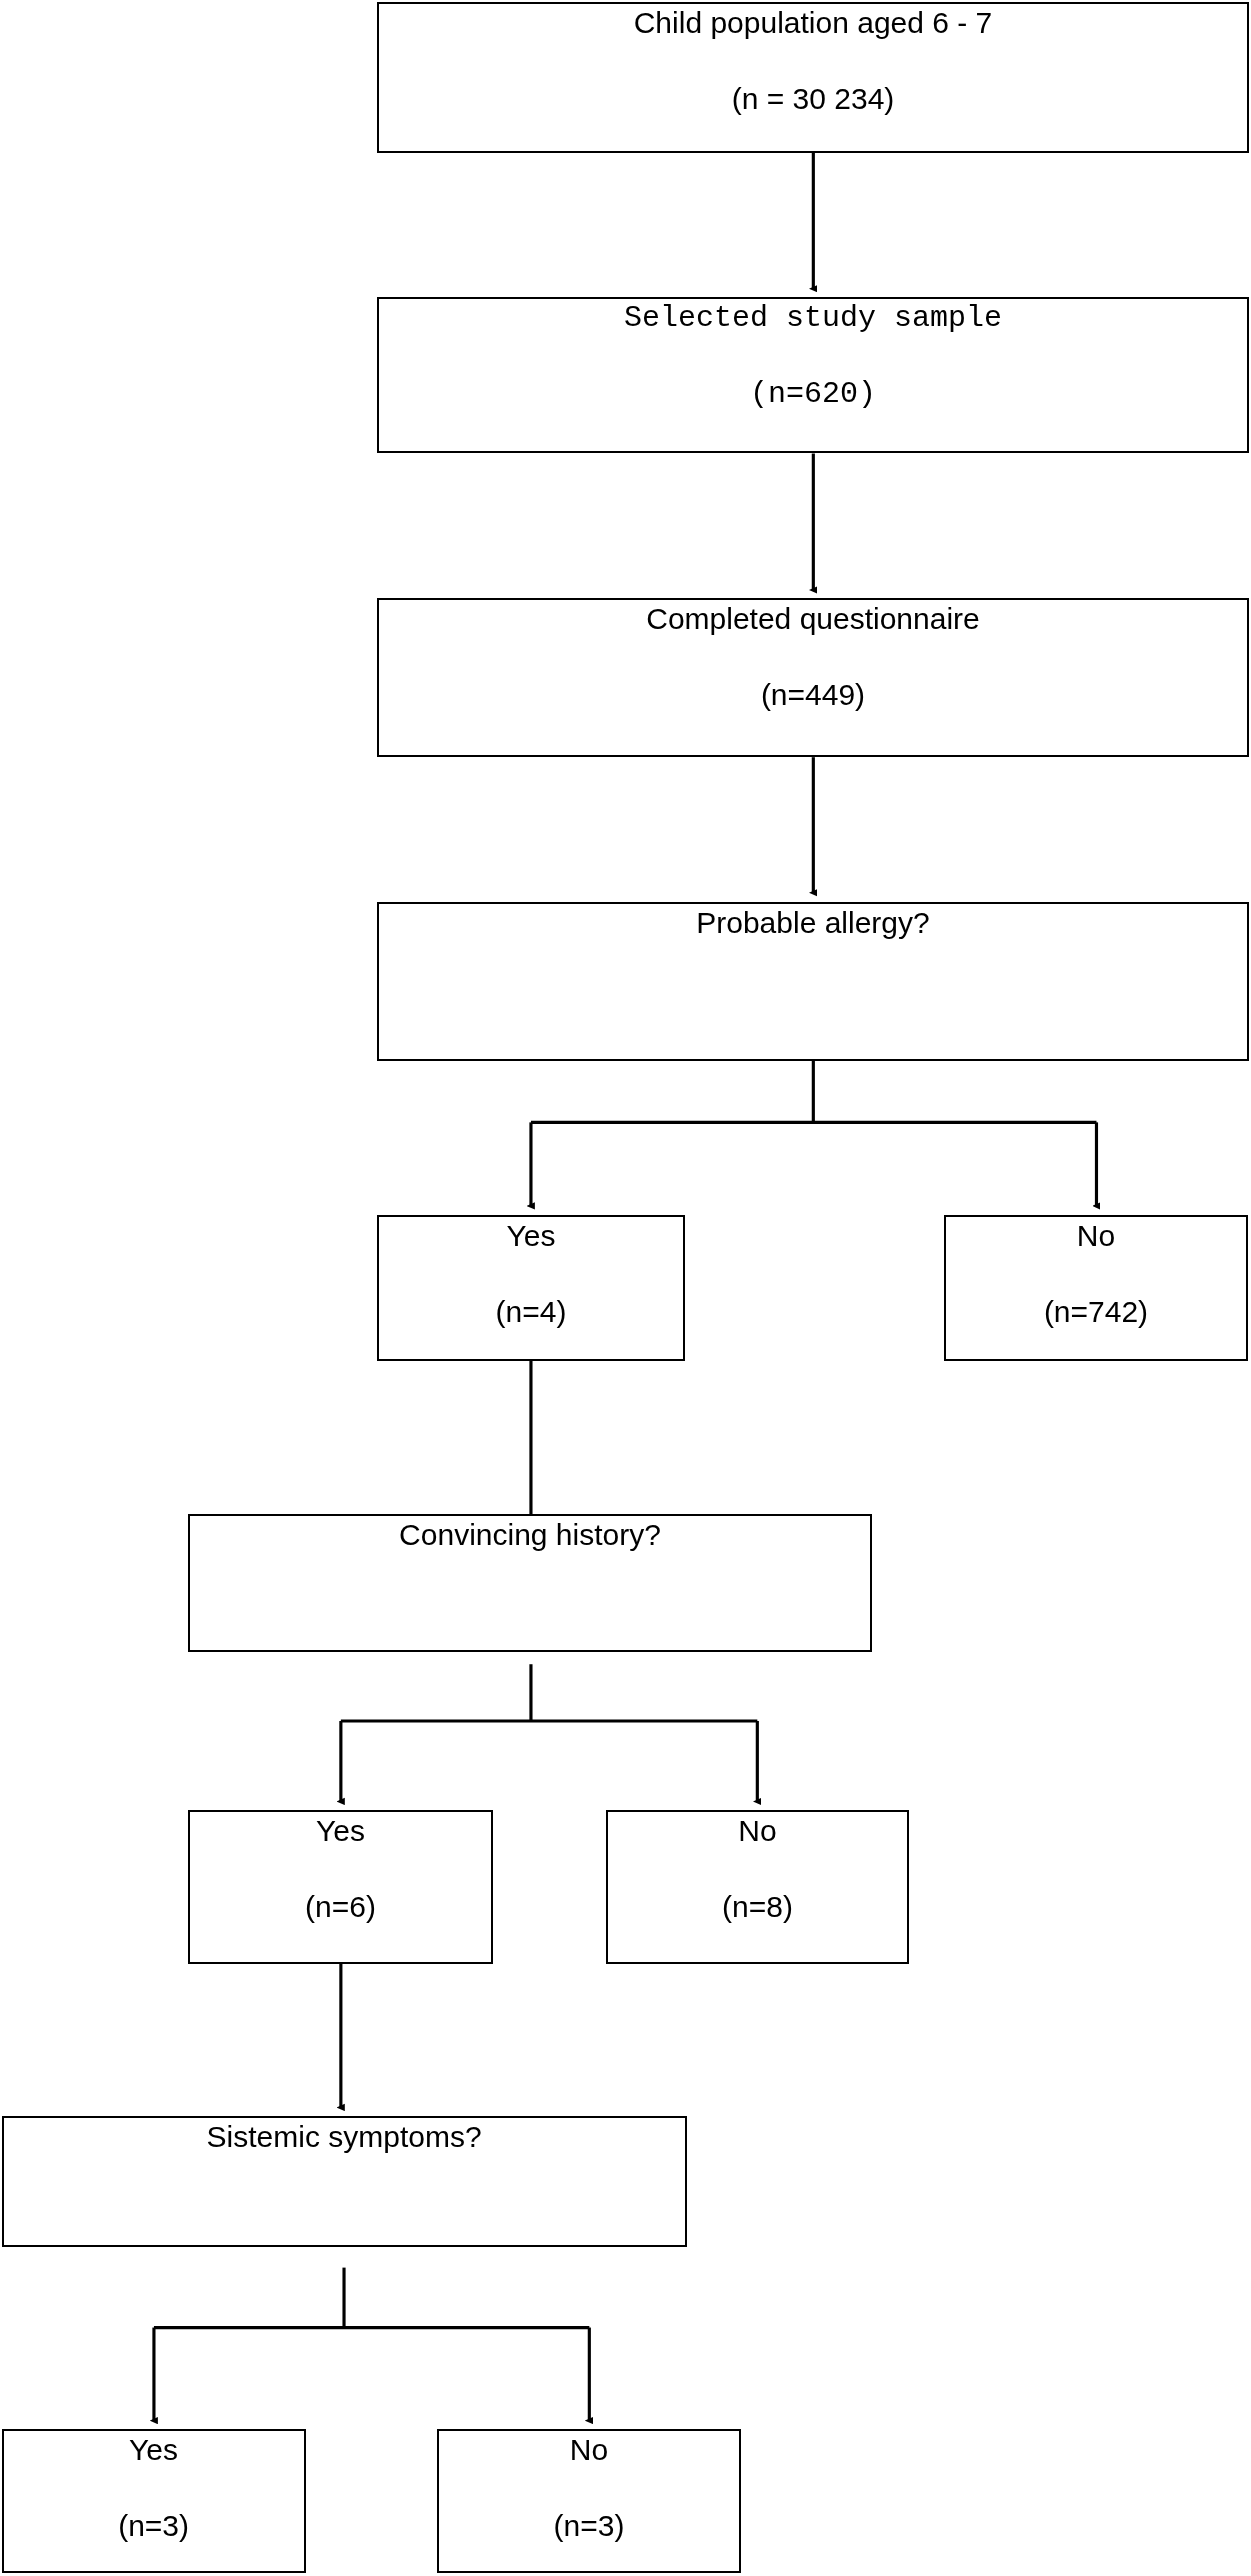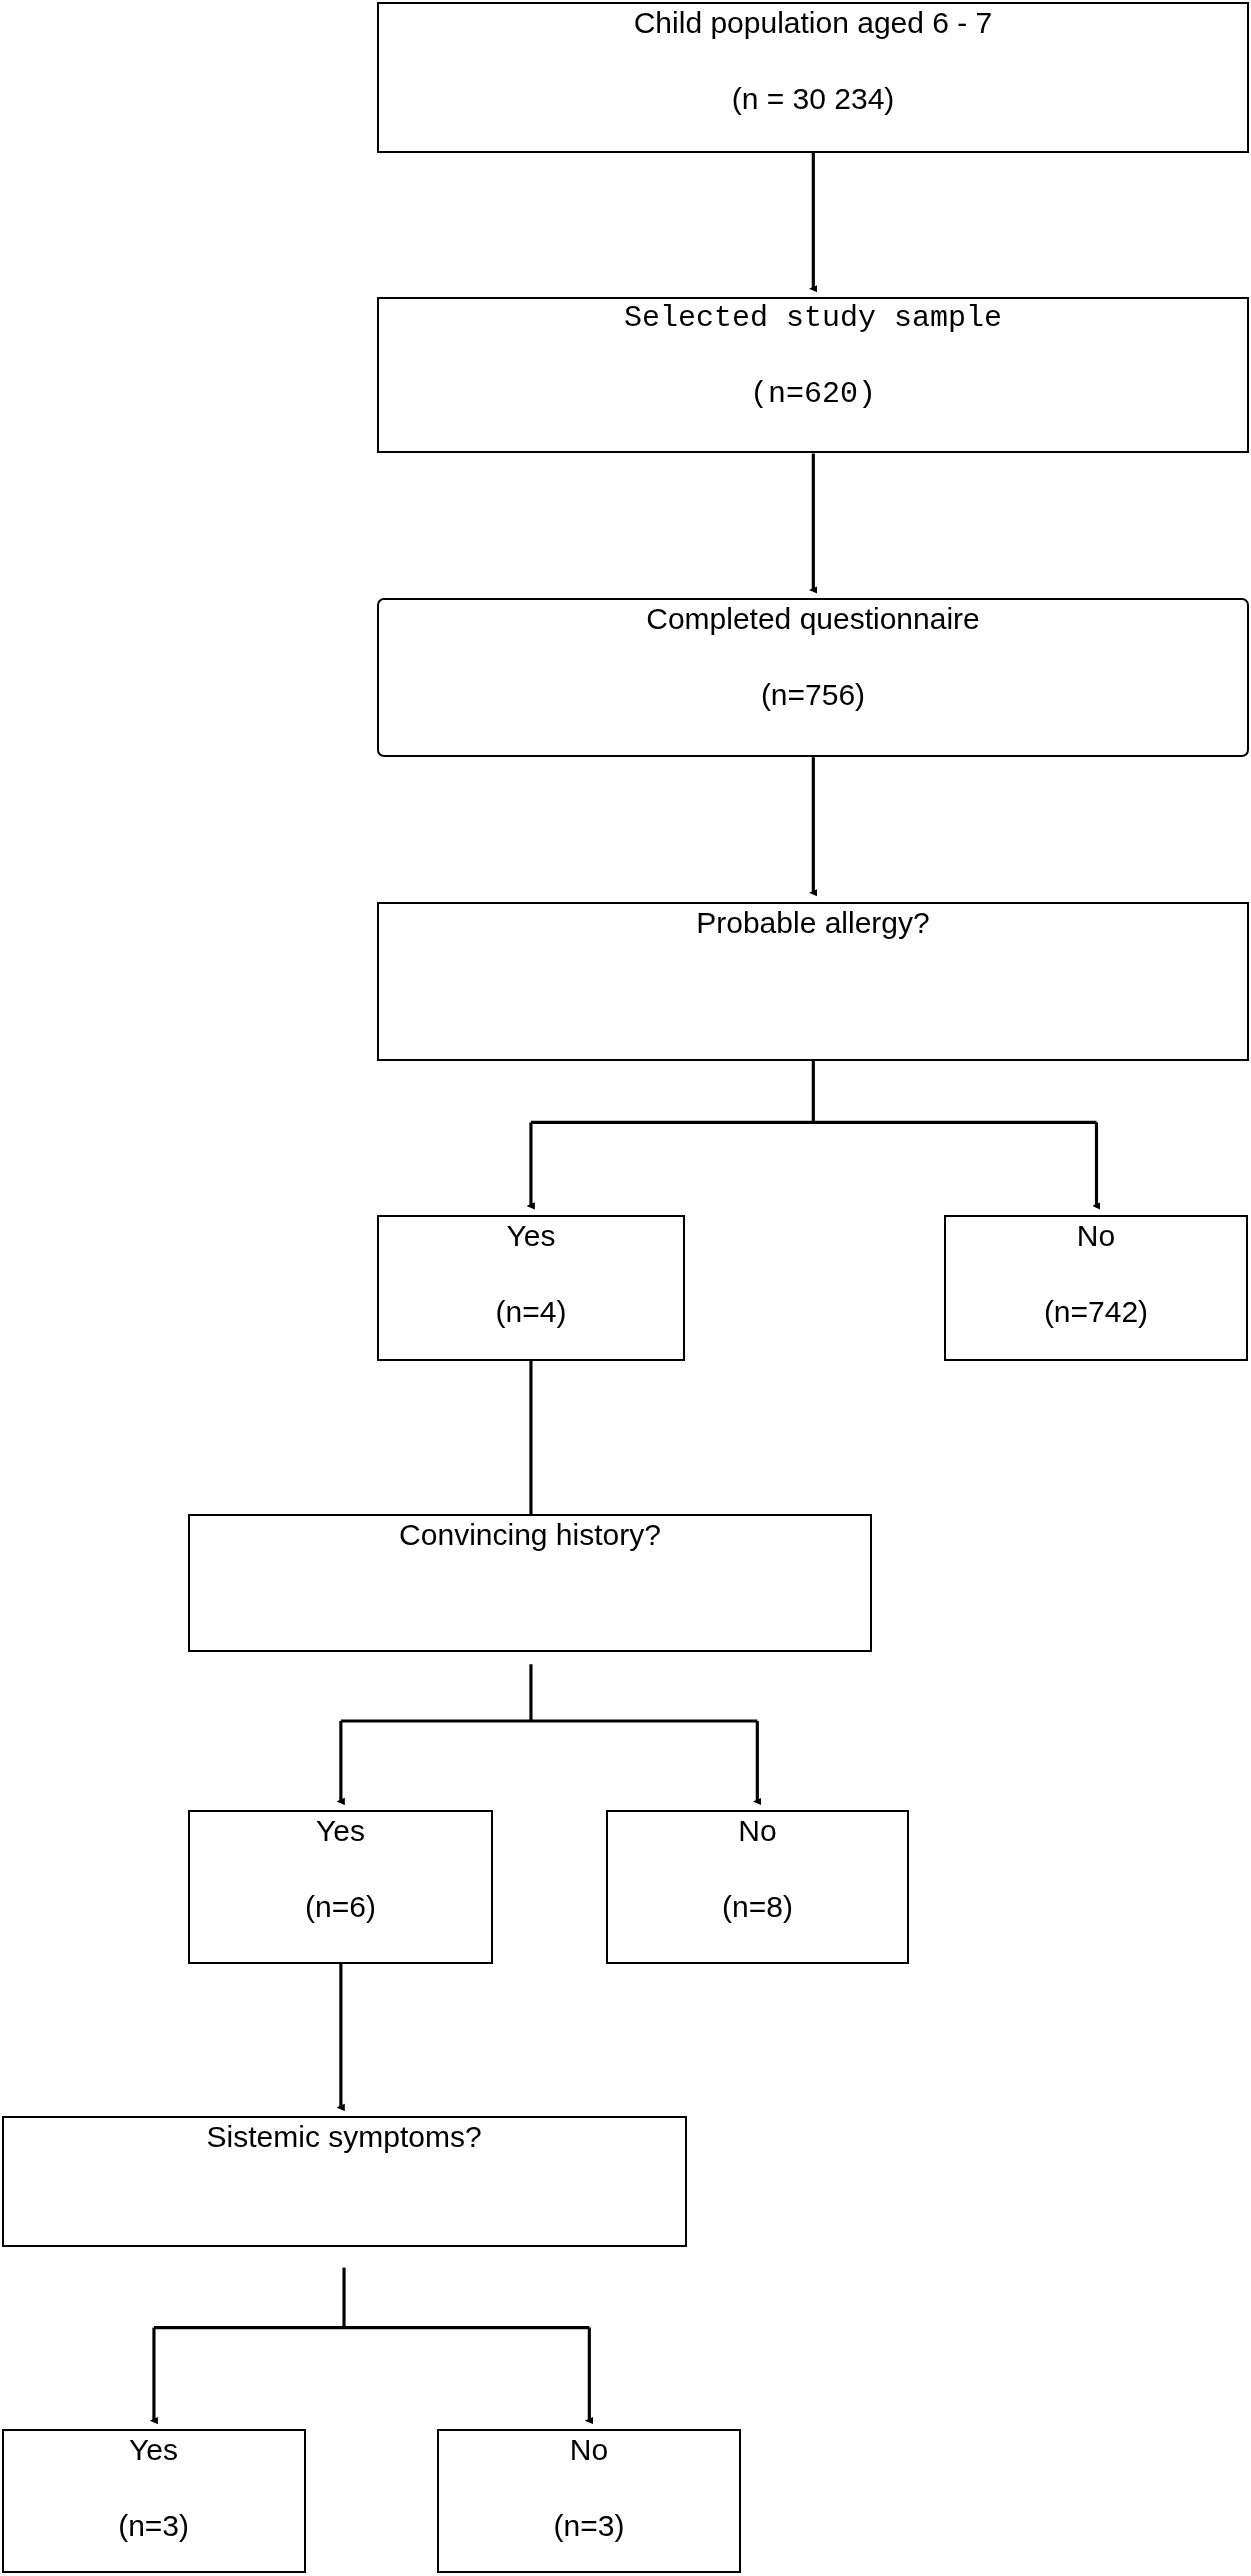--- a/index.html
+++ b/index.html
@@ -86,23 +86,23 @@
   <div class="flow-node" style="left:377px; top:1.6px; width:872px; height:151px;">
     <span class="node-line">Child population aged 6 - 7</span>
     <span class="node-line">(n = 30 234)</span>
   </div>
 
   <div class="flow-node" style="left:377px; top:297px; width:872px; height:156px;font-family:Liberation Mono, monospace;">
     <span class="node-line">Selected study sample</span>
     <span class="node-line">(n=620)</span>
   </div>
 
-  <div class="flow-node" style="left:377px; top:598px; width:872px; height:159px;border-radius:7px;">
+  <div class="flow-node" style="left:377px; top:598px; width:872px; height:159px;">
     <span class="node-line">Completed questionnaire</span>
-    <span class="node-line">(n=756)</span>
+    <span class="node-line">(n=449)</span>
   </div>
 
   <div class="flow-node single-line" style="left:377px; top:902px; width:872px; height:159px;">
     <span class="node-line">Probable allergy?</span>
   </div>
 
   <div class="flow-node" style="left:377px; top:1215px; width:308px; height:146px;">
     <span class="node-line">Yes</span>
     <span class="node-line">(n=4)</span>
   </div>

